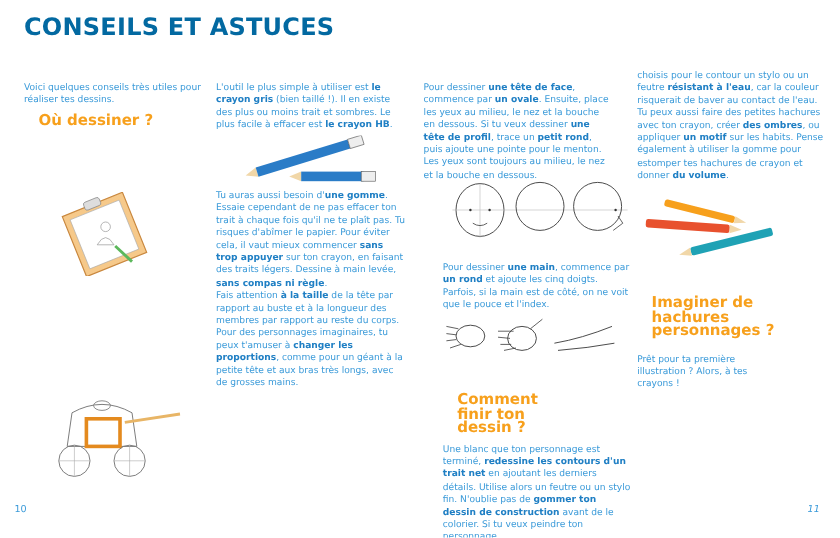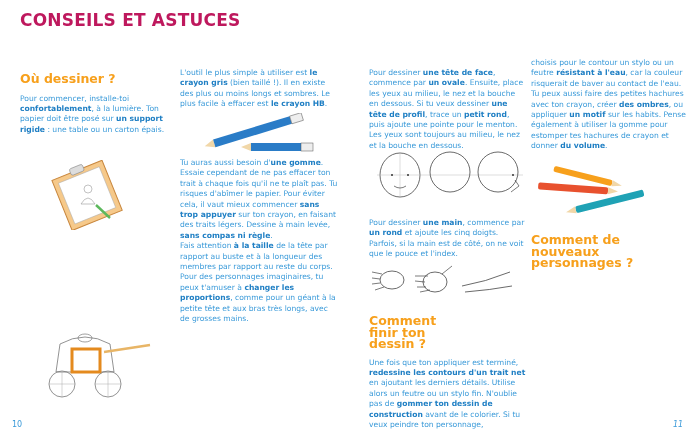--- a/index.html
+++ b/index.html
@@ -1,32 +1,32 @@
 <!DOCTYPE html>
 <html><head>
 <meta charset="utf-8">
 <style>
   html,body{margin:0;padding:0;background:#fff;}
   body{width:700px;height:448px;position:relative;overflow:hidden;font-family:"DejaVu Sans","Liberation Sans",sans-serif;}
-  .title{position:absolute;left:20px;top:10px;font-size:17px;font-weight:bold;color:#be185d;letter-spacing:0.2px;}
+  .title{position:absolute;left:20px;top:10px;font-size:20px;font-weight:bold;color:#0369a1;letter-spacing:0.2px;}
   .col{position:absolute;color:#3a9ad9;font-size:7.6px;line-height:10.4px;}
   .col p{margin:0;}
   .col b{color:#1f7fc4;font-weight:bold;}
-  .h{color:#f7a01c;font-weight:bold;font-size:12.5px;line-height:11.5px;margin:0;}
+  .h{color:#f7a01c;font-weight:bold;font-size:12.5px;line-height:11.5px;margin:12px;}
   .pnum{position:absolute;font-size:8px;color:#3a9ad9;}
   svg{position:absolute;}
 </style>
 </head>
 <body>
 
 <div class="title">CONSEILS ET ASTUCES</div>
 
 <div class="col" style="left:20px;top:68px;width:150px;">
+  <p>Voici quelques conseils très utiles pour réaliser tes dessins.</p>
   <div class="h" style="margin-top:5px;margin-bottom:9px;">Où dessiner ?</div>
-  <p><span>Pour commencer, installe-toi </span><b>confortablement</b><span>, à la lumière. Ton papier doit être posé sur </span><b>un support rigide</b><span> : une table ou un carton épais.</span></p>
 </div>
 
 <svg style="left:48px;top:160px" width="80" height="70" viewBox="0 0 80 70">
   <g transform="rotate(-22 40 35)">
     <rect x="12" y="8" width="54" height="54" fill="#f6c98a" stroke="#c9883f" stroke-width="1"></rect>
     <rect x="17" y="13" width="44" height="44" fill="#fff" stroke="#aaa" stroke-width="0.5"></rect>
     <rect x="32" y="4" width="14" height="7" rx="2" fill="#ddd" stroke="#888" stroke-width="0.6"></rect>
   </g>
   <circle cx="40" cy="29" r="4" fill="none" stroke="#999" stroke-width="0.6"></circle>
   <path d="M33 44 Q40 32 47 44 Z" fill="none" stroke="#999" stroke-width="0.6"></path>
@@ -45,40 +45,40 @@
   <circle cx="68" cy="52" r="13" fill="none" stroke="#777" stroke-width="0.8"></circle>
   <line x1="9" y1="52" x2="35" y2="52" stroke="#aaa" stroke-width="0.5"></line>
   <line x1="22" y1="39" x2="22" y2="65" stroke="#aaa" stroke-width="0.5"></line>
   <line x1="55" y1="52" x2="81" y2="52" stroke="#aaa" stroke-width="0.5"></line>
   <line x1="68" y1="39" x2="68" y2="65" stroke="#aaa" stroke-width="0.5"></line>
 </svg>
 
 <div class="pnum" style="left:12px;top:420px;">10</div>
 
 <div class="col" style="left:180px;top:68px;width:155px;">
-  <p><span>L'outil le plus simple à utiliser est </span><b>le crayon gris</b><span> (bien taillé !). Il en existe des plus ou moins longs et sombres. Le plus facile à effacer est </span><b>le crayon HB</b><span>.</span></p>
+  <p><span>L'outil le plus simple à utiliser est </span><b>le crayon gris</b><span> (bien taillé !). Il en existe des plus ou moins trait et sombres. Le plus facile à effacer est </span><b>le crayon HB</b><span>.</span></p>
 </div>
 
 <svg style="left:195px;top:113px" width="120" height="45" viewBox="0 0 120 45">
   <g transform="rotate(-17 60 20)">
     <polygon points="8,18 18,14 18,22" fill="#f1d7a8"></polygon>
     <rect x="18" y="14" width="80" height="8" fill="#2a7cc7"></rect>
     <rect x="98" y="14" width="12" height="8" fill="#eee" stroke="#555" stroke-width="0.5"></rect>
   </g>
   <polygon points="46,34 56,30 56,38" fill="#f1d7a8"></polygon>
   <rect x="56" y="30" width="52" height="8" fill="#2a7cc7"></rect>
   <rect x="106" y="30" width="12" height="8" fill="#eee" stroke="#555" stroke-width="0.5"></rect>
 </svg>
 
 <div class="col" style="left:180px;top:158px;width:158px;">
   <p><span>Tu auras aussi besoin d'</span><b>une gomme</b><span>. Essaie cependant de ne pas effacer ton trait à chaque fois qu'il ne te plaît pas. Tu risques d'abîmer le papier. Pour éviter cela, il vaut mieux commencer </span><b>sans trop appuyer</b><span> sur ton crayon, en faisant des traits légers. Dessine à main levée, </span><b>sans compas ni règle</b><span>.</span></p>
   <p><span>Fais attention </span><b>à la taille</b><span> de la tête par rapport au buste et à la longueur des membres par rapport au reste du corps. Pour des personnages imaginaires, tu peux t'amuser à </span><b>changer les proportions</b><span>, comme pour un géant à la petite tête et aux bras très longs, avec de grosses mains.</span></p>
 </div>
 
-<div class="col" style="left:369px;top:68px;width:158px;">
+<div class="col" style="left:353px;top:68px;width:158px;">
   <p><span>Pour dessiner </span><b>une tête de face</b><span>, commence par </span><b>un ovale</b><span>. Ensuite, place les yeux au milieu, le nez et la bouche en dessous. Si tu veux dessiner </span><b>une tête de profil</b><span>, trace un </span><b>petit rond</b><span>, puis ajoute une pointe pour le menton. Les yeux sont toujours au milieu, le nez et la bouche en dessous.</span></p>
 </div>
 
 <svg style="left:375px;top:150px" width="150" height="50" viewBox="0 0 150 50">
   <ellipse cx="25" cy="25" rx="20" ry="22" fill="none" stroke="#444" stroke-width="0.8"></ellipse>
   <line x1="25" y1="3" x2="25" y2="48" stroke="#bbb" stroke-width="0.5"></line>
   <line x1="2" y1="25" x2="148" y2="25" stroke="#bbb" stroke-width="0.5"></line>
   <circle cx="17" cy="25" r="1" fill="#333"></circle>
     <circle cx="33" cy="25" r="1" fill="#333"></circle>
   <path d="M19 36 Q25 40 31 36" fill="none" stroke="#444" stroke-width="0.7"></path>
@@ -95,21 +95,21 @@
 <svg style="left:370px;top:262px" width="150" height="38" viewBox="0 0 150 38">
   <ellipse cx="22" cy="18" rx="12" ry="9" fill="none" stroke="#444" stroke-width="0.8"></ellipse>
   <path d="M2 10 L12 12 M2 16 L10 17 M2 22 L10 21 M5 28 L14 25" stroke="#444" stroke-width="0.7"></path>
   <ellipse cx="65" cy="20" rx="12" ry="10" fill="none" stroke="#444" stroke-width="0.8"></ellipse>
   <path d="M45 14 L58 14 M45 19 L55 20 M47 25 L56 25 M50 30 L60 28 M72 12 L82 4" stroke="#444" stroke-width="0.7"></path>
   <path d="M92 24 Q115 20 140 10 M95 30 Q120 28 142 24" fill="none" stroke="#444" stroke-width="0.8"></path>
 </svg>
 
 <div class="col" style="left:369px;top:315px;width:158px;">
   <div class="h" style="margin-bottom:8px;width:90px;">Comment finir ton dessin ?</div>
-  <p><span>Une fois que ton appliquer est terminé, </span><b>redessine les contours d'un trait net</b><span> en ajoutant les derniers détails. Utilise alors un feutre ou un stylo fin. N'oublie pas de </span><b>gommer ton dessin de construction</b><span> avant de le colorier. Si tu veux peindre ton personnage,</span></p>
+  <p><span>Une blanc que ton personnage est terminé, </span><b>redessine les contours d'un trait net</b><span> en ajoutant les derniers détails. Utilise alors un feutre ou un stylo fin. N'oublie pas de </span><b>gommer ton dessin de construction</b><span> avant de le colorier. Si tu veux peindre ton personnage,</span></p>
 </div>
 
 <div class="col" style="left:531px;top:58px;width:160px;">
   <p><span>choisis pour le contour un stylo ou un feutre </span><b>résistant à l'eau</b><span>, car la couleur risquerait de baver au contact de l'eau. Tu peux aussi faire des petites hachures avec ton crayon, créer </span><b>des ombres</b><span>, ou appliquer </span><b>un motif</b><span> sur les habits. Pense également à utiliser la gomme pour estomper tes hachures de crayon et donner </span><b>du volume</b><span>.</span></p>
 </div>
 
 <svg style="left:535px;top:165px" width="115" height="50" viewBox="0 0 115 50">
   <g transform="rotate(14 40 10)">
     <rect x="18" y="6" width="60" height="6" rx="2" fill="#f7a01c"></rect>
     <polygon points="78,6 88,9 78,12" fill="#f1d7a8"></polygon>
@@ -118,16 +118,17 @@
     <rect x="3" y="20" width="70" height="7" rx="2" fill="#e8512e"></rect>
     <polygon points="73,20 83,23.5 73,27" fill="#f1d7a8"></polygon>
   </g>
   <g transform="rotate(-14 70 38)">
     <rect x="40" y="34" width="70" height="7" rx="2" fill="#1fa2b5"></rect>
     <polygon points="40,34 30,37.5 40,41" fill="#f1d7a8"></polygon>
   </g>
 </svg>
 
 <div class="col" style="left:531px;top:234px;width:160px;">
-  <div class="h" style="margin-bottom:14px;">Comment de nouveaux personnages ?</div>
+  <div class="h" style="margin-bottom:14px;">Imaginer de hachures personnages ?</div>
+  <p style="margin-top:9px;width:120px;">Prêt pour ta première illustration ? Alors, à tes crayons !</p>
 </div>
 
 <div class="pnum" style="left:673px;top:420px;font-style:italic;">11</div>
 
 </body></html>

